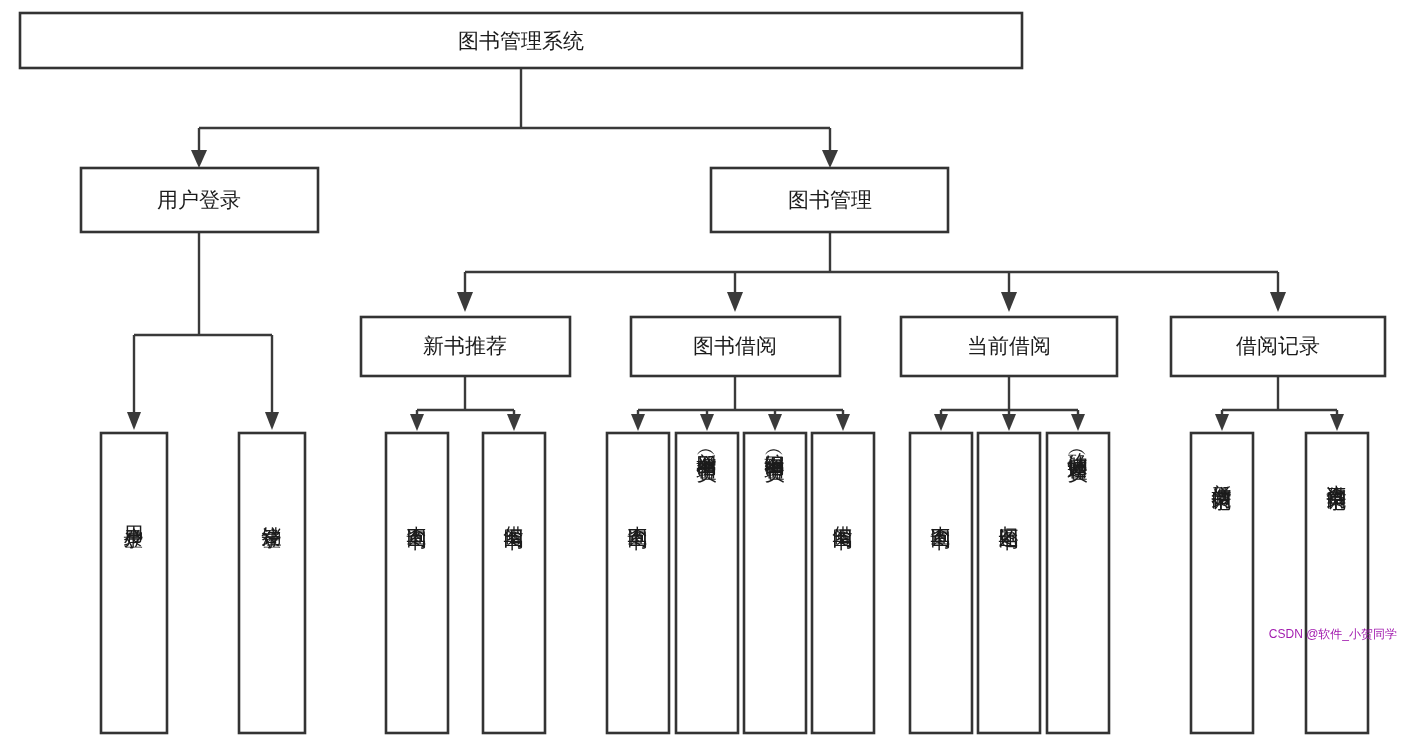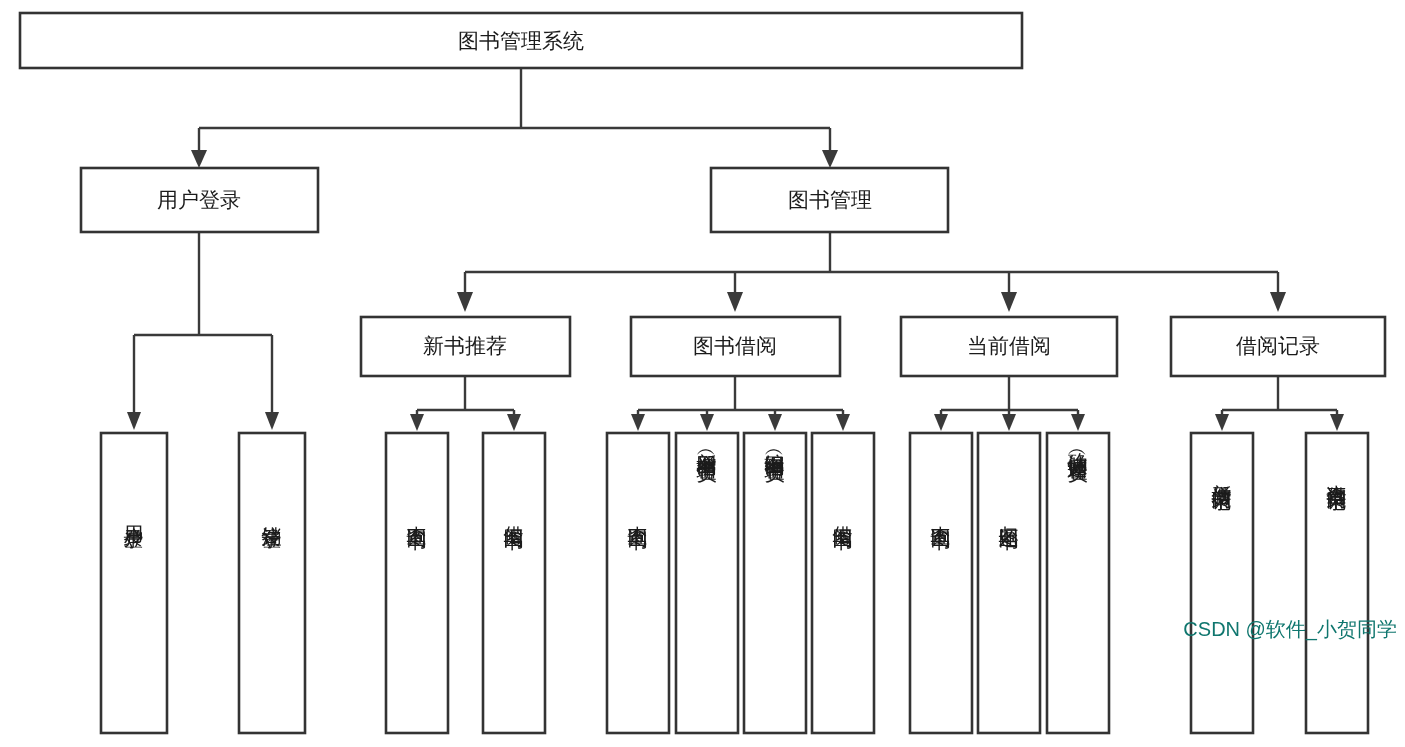--- a/index.html
+++ b/index.html
@@ -17,21 +17,21 @@
     font-size:21px;fill:#1b1b1b;text-anchor:middle;dominant-baseline:middle;
   }
   .node-label-v{
     font-family:"Liberation Sans","DejaVu Sans",sans-serif;
     font-size:20px;fill:#1b1b1b;text-anchor:middle;
     writing-mode:vertical-rl;letter-spacing:1.5px;
   }
   .watermark{
     position:absolute;right:8px;bottom:6px;
     font-family:"Liberation Sans","DejaVu Sans",sans-serif;
-    font-size:20px;color:#0f766e;white-space:nowrap;user-select:none;
+    font-size:12px;color:#a21caf;white-space:nowrap;user-select:none;
   }
 </style>
 </head>
 <body>
 
 <div id="chart-root">
 
   <svg class="diagram" viewBox="0 0 1405 747">
 
     <g>

